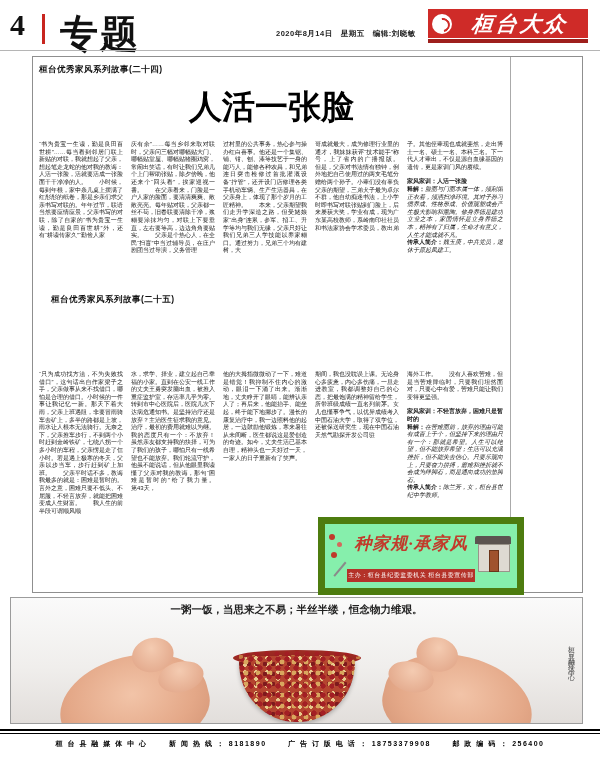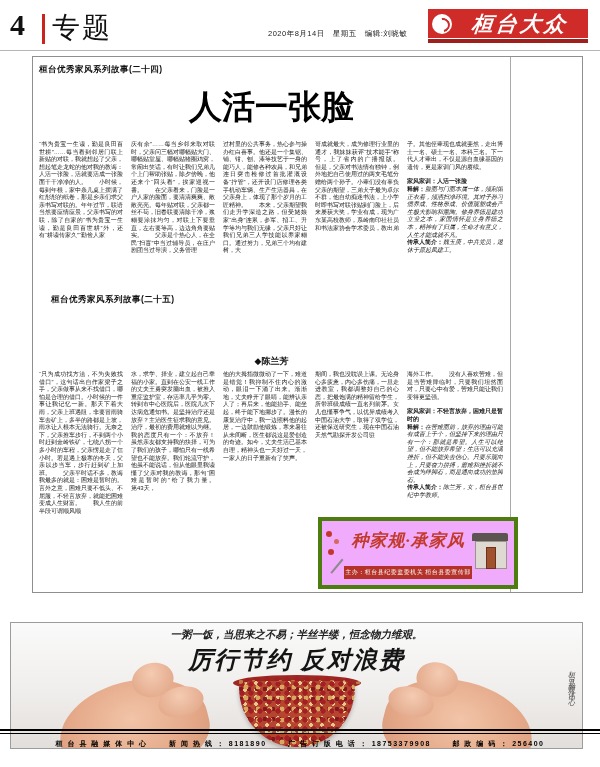--- a/index.html
+++ b/index.html
@@ -3,22 +3,22 @@
 <meta charset="utf-8">
 <style>
   html,body{margin:0;padding:0;background:#e9e9e9;}
   .page{position:relative;width:600px;height:767px;background:#ffffff;overflow:hidden;
         font-family:"Liberation Sans","DejaVu Sans",sans-serif;color:#111;}
   
   .hdr{position:absolute;left:0;top:0;width:600px;height:50px;}
   .pagenum{position:absolute;left:10px;top:8px;font-family:"Liberation Serif","DejaVu Serif",serif;
            font-size:30px;font-weight:bold;}
   .hdr-bar{position:absolute;left:42px;top:14px;width:3px;height:30px;background:#c8251f;}
-  .section{position:absolute;left:52px;top:9px;font-size:28px;font-weight:400;letter-spacing:2px;}
-  .dateline{position:absolute;left:268px;top:29px;font-size:7.5px;font-weight:normal;color:#222;letter-spacing:.5px;text-align:center;}
+  .section{position:absolute;left:60px;top:9px;font-size:38px;font-weight:700;letter-spacing:2px;}
+  .dateline{position:absolute;left:276px;top:29px;font-size:7.5px;font-weight:bold;color:#222;letter-spacing:.5px;text-align:center;}
   .logo{position:absolute;left:428px;top:9px;width:160px;height:29px;background:#cf2b28;
         display:flex;align-items:center;}
   .logo-strip{position:absolute;left:428px;top:39px;width:160px;height:4px;background:#9e1f1c;}
   .emblem{width:20px;height:20px;margin-left:4px;background:#fff;border-radius:50%;position:relative;flex:0 0 auto;}
   .emblem i{position:absolute;left:4px;top:4px;width:10px;height:10px;border:2.5px solid #cf2b28;
             border-radius:50%;border-left-color:transparent;border-bottom-color:transparent;transform:rotate(35deg);}
   .logo-txt{flex:1;text-align:center;color:#fff;font-family:"Liberation Serif","DejaVu Serif",serif;
             font-size:21px;font-weight:bold;font-style:italic;letter-spacing:3px;transform:skewX(-6deg);}
   .hdr-rule{position:absolute;left:0;top:50px;width:600px;height:1px;background:#b5b5b5;}
   
@@ -29,40 +29,40 @@
           font-weight:900;color:#000;}
   .byline{position:absolute;left:0;width:477px;text-align:center;font-size:9px;font-weight:bold;}
   .cols{position:absolute;left:6px;display:flex;gap:8px;}
   .col{font-size:6px;line-height:7.6px;text-align:justify;overflow:hidden;color:#1a1a1a;}
   .w84{width:84px;} .w96{width:96px;}
   .col p{margin:0;}
   .kai{font-family:"Liberation Serif","DejaVu Serif",serif;font-style:italic;}
   .blk{font-style:normal;font-weight:bold;font-family:"Liberation Sans","DejaVu Sans",sans-serif;}
   .gap{height:7px;}
   
-  .banner{position:absolute;left:285px;top:460px;width:192px;height:64px;background:#f0abfc;
-          border:4px solid #4d7c0f;overflow:hidden;}
+  .banner{position:absolute;left:285px;top:460px;width:192px;height:64px;background:#86efac;
+          border:7px solid #4d7c0f;overflow:hidden;}
   .banner-title{position:absolute;left:26px;top:8px;width:120px;text-align:center;color:#c23a2b;
                 font-family:"Liberation Serif","DejaVu Serif",serif;font-weight:900;font-style:italic;
                 font-size:17px;letter-spacing:1px;white-space:nowrap;}
   .banner-bar{position:absolute;left:22px;bottom:6px;width:128px;height:13px;background:#b43229;
               color:#fff;font-size:6px;line-height:13px;text-align:center;letter-spacing:.5px;}
   .blossom{position:absolute;left:2px;top:6px;width:22px;height:50px;}
   .blossom i{position:absolute;border-radius:50%;background:#c0392b;}
   .blossom .b1{left:2px;top:4px;width:6px;height:6px;}
   .blossom .b2{left:10px;top:12px;width:5px;height:5px;background:#d4695c;}
   .blossom .b3{left:4px;top:22px;width:6px;height:6px;}
   .blossom .b4{left:12px;top:30px;width:4px;height:4px;background:#8a8a8a;border-radius:0;transform:rotate(40deg);height:18px;width:1.5px;}
   .house{position:absolute;right:4px;top:10px;width:40px;height:40px;}
   .house .roof{position:absolute;left:2px;top:2px;width:36px;height:8px;background:#5b5450;border-radius:2px 2px 0 0;}
   .house .wall{position:absolute;left:5px;top:10px;width:30px;height:26px;background:#dedad2;border:1px solid #9a948a;}
   .house .door{position:absolute;left:16px;top:16px;width:8px;height:20px;background:#a0522d;border:1px solid #6b3419;}
   
-  .ad{position:absolute;left:10px;top:622px;width:571px;height:125px;border:1px solid #9c9c9c;
-      background:linear-gradient(180deg,#fafafa 0%,#f0eeec 55%,#e2dedb 100%);overflow:hidden;font-style:italic;}
+  .ad{position:absolute;left:10px;top:597px;width:571px;height:125px;border:1px solid #9c9c9c;
+      background:linear-gradient(180deg,#fafafa 0%,#f0eeec 55%,#e2dedb 100%);overflow:hidden;}
   .ad-slogan{position:absolute;left:0;top:5px;width:100%;text-align:center;font-size:10.5px;font-weight:bold;color:#222;}
   .ad-head{position:absolute;left:0;top:21px;width:100%;text-align:center;font-size:24px;font-weight:900;
            color:#141414;letter-spacing:2px;}
   .hand{position:absolute;width:150px;height:95px;background:radial-gradient(ellipse at 50% 40%,#f2c4a8 0%,#e4a888 60%,#d19273 100%);
         border-radius:50% 50% 40% 40%;}
   .hand.left{left:48px;top:58px;transform:rotate(-14deg);}
   .hand.right{left:372px;top:58px;transform:rotate(14deg);}
   .finger{position:absolute;background:radial-gradient(ellipse at 50% 30%,#f4cbb1,#dfa183);border-radius:50%;}
   .hand .f1{left:84px;top:-12px;width:42px;height:34px;}
   .hand .f2{left:104px;top:18px;width:46px;height:30px;}
@@ -122,21 +122,20 @@
       <div class="col w96" style="height:152px;">
         <p>子。其他侄辈现也成就斐然，走出博士一名、硕士一名、本科三名。下一代人才辈出，不仅是源自血缘基因的遗传，更是家训门风的赓续。</p>
         <div class="gap"></div>
         <p class="kai"><b class="blk">家风家训：</b><b class="blk">人活一张脸</b></p>
         <p class="kai"><b class="blk">释解：</b><span>脸面与门面本属一体，须刮垢正衣着，须洒扫净环境。其对子孙习惯养成、性格形成、价值观塑成会产生极大影响和熏陶。修身养德是建功立业之本，家国情怀是立身养德之本，精神有了归属，生命才有意义，人生才能成就不凡。</span></p>
         <p class="kai"><b class="blk">传承人简介：</b><span>魏玉庚，中共党员，退休于原起凤建工。</span></p>
       </div>
     </div>
 
     <div class="series" style="top:237px;margin-left:12px;">桓台优秀家风系列故事(二十五)</div>
-    <div class="byline" style="top:298px;">◆陈兰芳</div>
     <div class="cols" style="top:314px;height:214px;">
       <div class="col w84" style="height:214px;">“只为成功找方法，不为失败找借口”，这句话出自作家梁子之手，父亲做事从来不找借口，哪怕是合理的借口。小时候的一件事让我记忆一新。那天下着大雨，父亲上班遇阻，非要冒雨骑车去矿上，多半的路都是上坡，雨水让人根本无法骑行。无奈之下，父亲推车步行，不到两个小时赶到金岭铁矿，七绕八拐一个多小时的车程，父亲愣是走了仨小时。若是遇上极寒的冬天，父亲以步当车，步行赶到矿上加班。　　父亲平时话不多，教诲我最多的就是：困难是暂时的。言外之意，困难只要不低头、不屈服，不轻言放弃，就能把困难变成人生财富。　　我人生的前半段可谓顺风顺</div>
       <div class="col w84" style="height:214px;">水，求学、择业，建立起自己幸福的小家。直到在公安一线工作的丈夫王勇突发脑出血，被推入重症监护室，存活率几乎为零。转到市中心医院后，医院几次下达病危通知书。是坚持治疗还是放弃？主治医生征求我的意见。治疗，最初的费用就难以为继。　　我的态度只有一个：不放弃！　　虽然亲友都支持我的抉择，可为了我们的孩子，哪怕只有一线希望也不能放弃。我们轮流守护，他虽不能说话，但从他眼里我读懂了父亲对我的教诲，那句“困难是暂时的”给了我力量。　　第43天，</div>
       <div class="col w84" style="height:214px;">他的大拇指微微动了一下，难道是错觉！我抑制不住内心的激动，眼泪一下涌了出来。渐渐地，丈夫睁开了眼睛，能辨认亲人了；再后来，他能抬手、能坐起，终于能下地挪步了。漫长的康复治疗中，我一边照料他的起居，一边鼓励他锻炼，寒来暑往从未间断，医生都说这是爱创造的奇迹。如今，丈夫生活已基本自理，精神头也一天好过一天，一家人的日子重新有了笑声。</div>
       <div class="col w84" style="height:140px;">期间，我也没耽误上课。无论身心多疲惫，内心多伤痛，一旦走进教室，我都调整好自己的心态，把最饱满的精神留给学生，所带班级成绩一直名列前茅。女儿也懂事争气，以优异成绩考入中国石油大学，取得了双学位，还被保送研究生，现在中国石油天然气勘探开发公司驻</div>
       <div class="col w96" style="height:144px;">
         <p>海外工作。　　没有人喜欢苦难，但是当苦难降临时，只要我们坦然面对，只要心中有爱，苦难只能让我们变得更坚强。</p>
         <div class="gap"></div>
         <p class="kai"><b class="blk">家风家训：</b><b class="blk">不轻言放弃，困难只是暂时的</b></p>
         <p class="kai"><b class="blk">释解：</b><span>在苦难面前，放弃的理由可能有成百上千个，但坚持下来的理由只有一个：那就是希望。人生可以绝望，但不能放弃希望；生活可以充满挫折，但不能失去信心。只要乐观向上，只要奋力拼搏，磨难和挫折就不会成为绊脚石，而是通向成功的垫脚石。</span></p>
@@ -156,21 +155,20 @@
           <div class="roof"></div>
           <div class="wall"></div>
           <div class="door"></div>
         </div>
       <div class="banner-bar">主办：桓台县纪委监委机关  桓台县委宣传部</div>
     </div>
   </div>
 
   <div class="ad">
     <div class="ad-slogan">一粥一饭，当思来之不易；半丝半缕，恒念物力维艰。</div>
-    <div class="ad-head">厉行节约 反对浪费</div>
     <div class="hand left">
         <div class="finger f1"></div>
         <div class="finger f2"></div>
       </div>
     <div class="hand right">
         <div class="finger f1"></div>
         <div class="finger f2"></div>
       </div>
     <div class="bowl-top"></div>
     <div class="bowl"></div>

